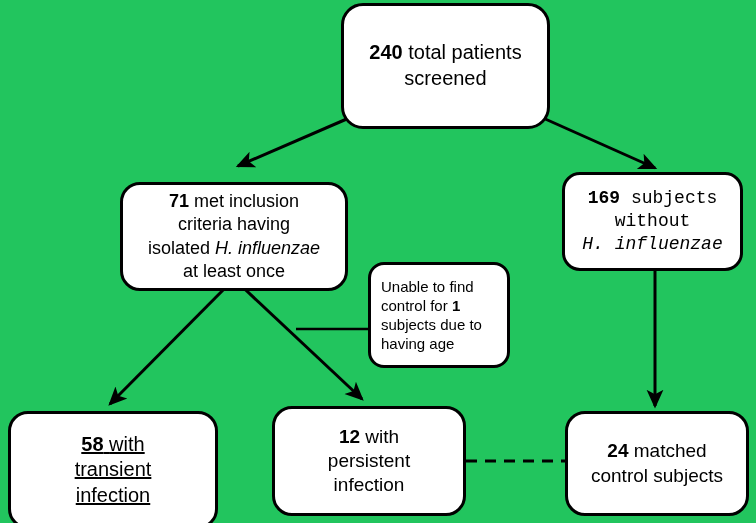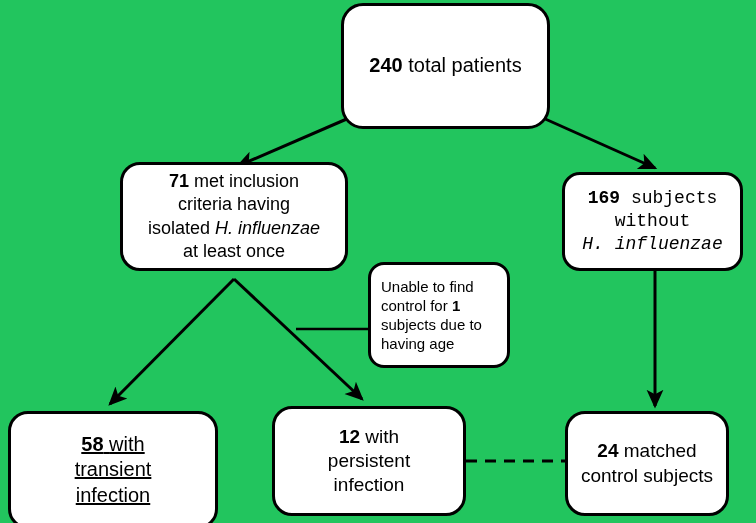--- a/index.html
+++ b/index.html
@@ -39,28 +39,28 @@
     justify-content: center;
     text-align: center;
     line-height: 1.28;
     color: #000000;
   }
   .node .txt {
     display: block;
     padding: 0 8px;
   }
   .n-top      { left: 341px; top: 3px;   width: 209px; height: 126px; font-size: 20px; }
-  .n-incl     { left: 120px; top: 162px; width: 228px; height: 109px; font-size: 18px; border-radius: 20px; }
+  .n-incl     { left: 120px; top: 182px; width: 228px; height: 109px; font-size: 18px; border-radius: 20px; }
   .n-without  { left: 562px; top: 172px; width: 181px; height: 99px;  font-size: 18px; border-radius: 18px; font-family: Liberation Mono, monospace; }
   .n-unable   { left: 368px; top: 262px; width: 142px; height: 106px; font-size: 15px; border-radius: 16px;
                 justify-content: flex-start; text-align: left; }
   .n-unable .txt { padding-left: 10px; }
   .n-transient{ left: 8px;   top: 411px; width: 210px; height: 118px; font-size: 20px; border-radius: 20px; text-decoration: underline; }
   .n-persist  { left: 272px; top: 406px; width: 194px; height: 110px; font-size: 19px; border-radius: 20px; }
-  .n-matched  { left: 565px; top: 411px; width: 164px; height: 105px; font-size: 19px; border-radius: 20px; }
+  .n-matched  { left: 565px; top: 411px; width: 184px; height: 105px; font-size: 19px; border-radius: 20px; }
   .b  { font-weight: bold; }
   .it { font-style: italic; }
 </style>
 </head>
 <body>
 
 <div id="canvas">
 
   <svg id="edges" viewBox="0 0 756 523" width="756" height="523" xmlns="http://www.w3.org/2000/svg">
     <defs>
@@ -81,20 +81,21 @@
 
     <line x1="655" y1="271" x2="655" y2="406" stroke="#000000" stroke-width="3" marker-end="url(#arrowhead)"></line>
 
     <line x1="466" y1="461" x2="565" y2="461" stroke="#000000" stroke-width="3" stroke-dasharray="11 8"></line>
   </svg>
 
   <div class="node n-top">
     <span class="txt">
       <span class="b">240</span>
       <span> total patients</span><br>
+      <span>screened</span>
     </span>
   </div>
 
   <div class="node n-incl">
     <span class="txt">
       <span class="b">71</span>
       <span> met inclusion</span><br>
       <span>criteria having</span><br>
       <span>isolated </span><span class="it">H.&nbsp;influenzae</span><br>
       <span>at least once</span>

